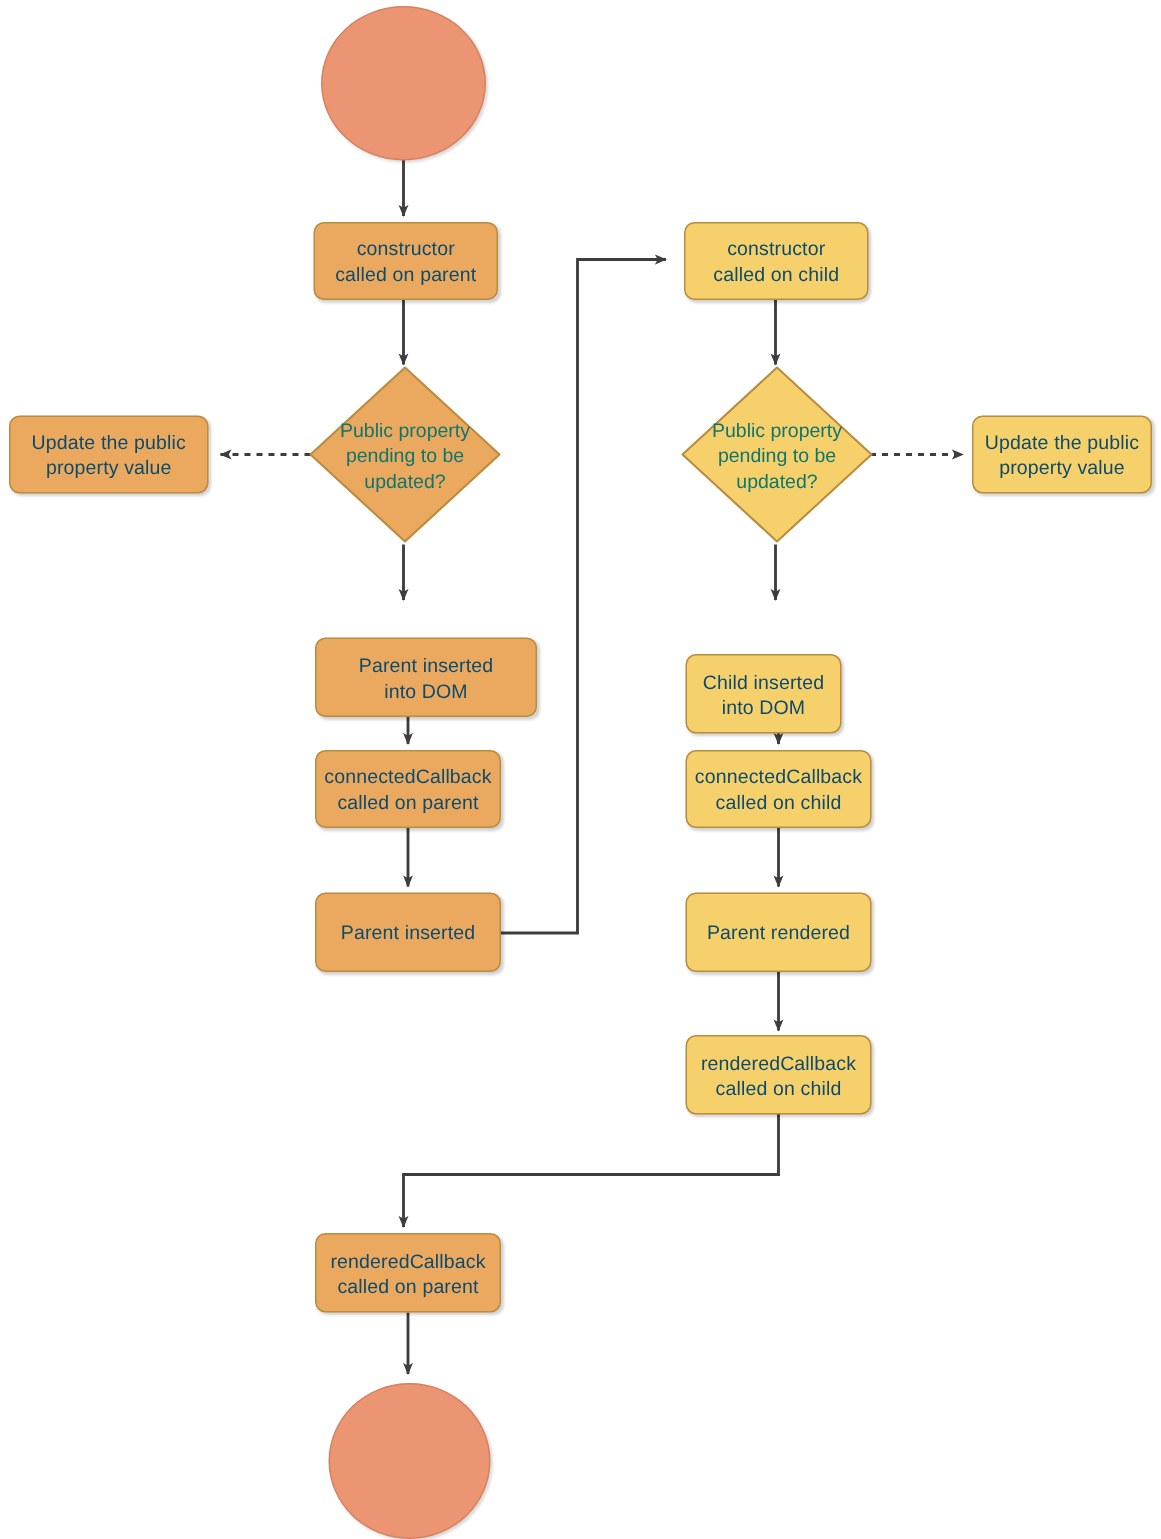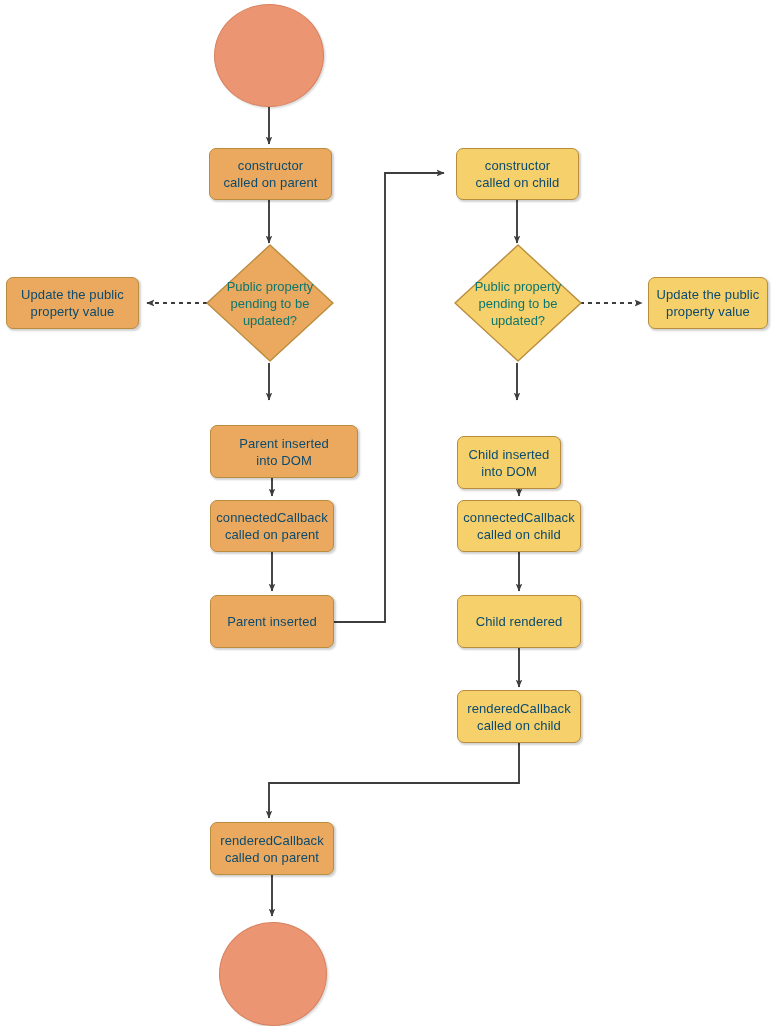--- a/index.html
+++ b/index.html
@@ -193,21 +193,21 @@
     <span class="lbl">Child inserted
 into DOM</span>
   </div>
 
   <div class="node box child-shade" style="left:457px; top:500px; width:124px; height:52px;">
     <span class="lbl">connectedCallback
 called on child</span>
   </div>
 
   <div class="node box child-shade" style="left:457px; top:595px; width:124px; height:53px;">
-    <span class="lbl">Child rendered</span>
+    <span class="lbl">Parent rendered</span>
   </div>
 
   <div class="node box child-shade" style="left:457px; top:690px; width:124px; height:53px;">
     <span class="lbl">renderedCallback
 called on child</span>
   </div>
 
 </div>
 
 </body></html>

